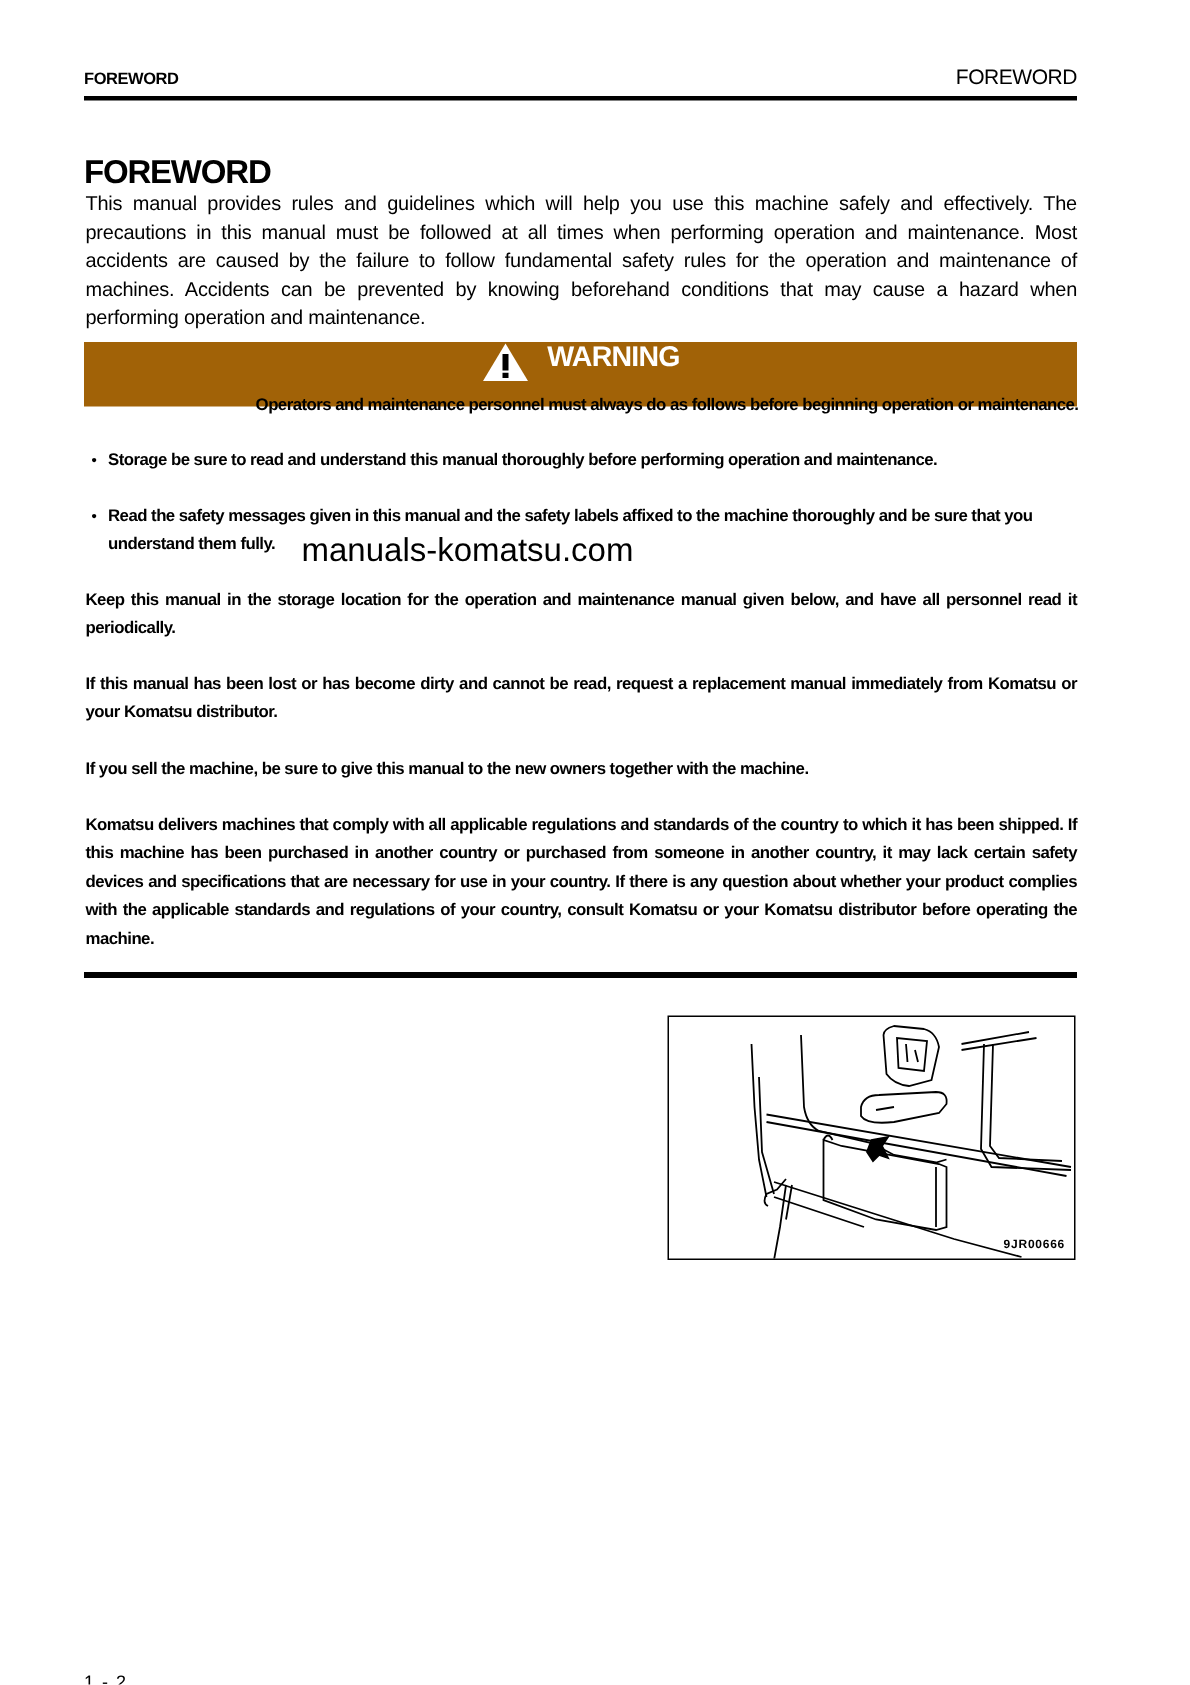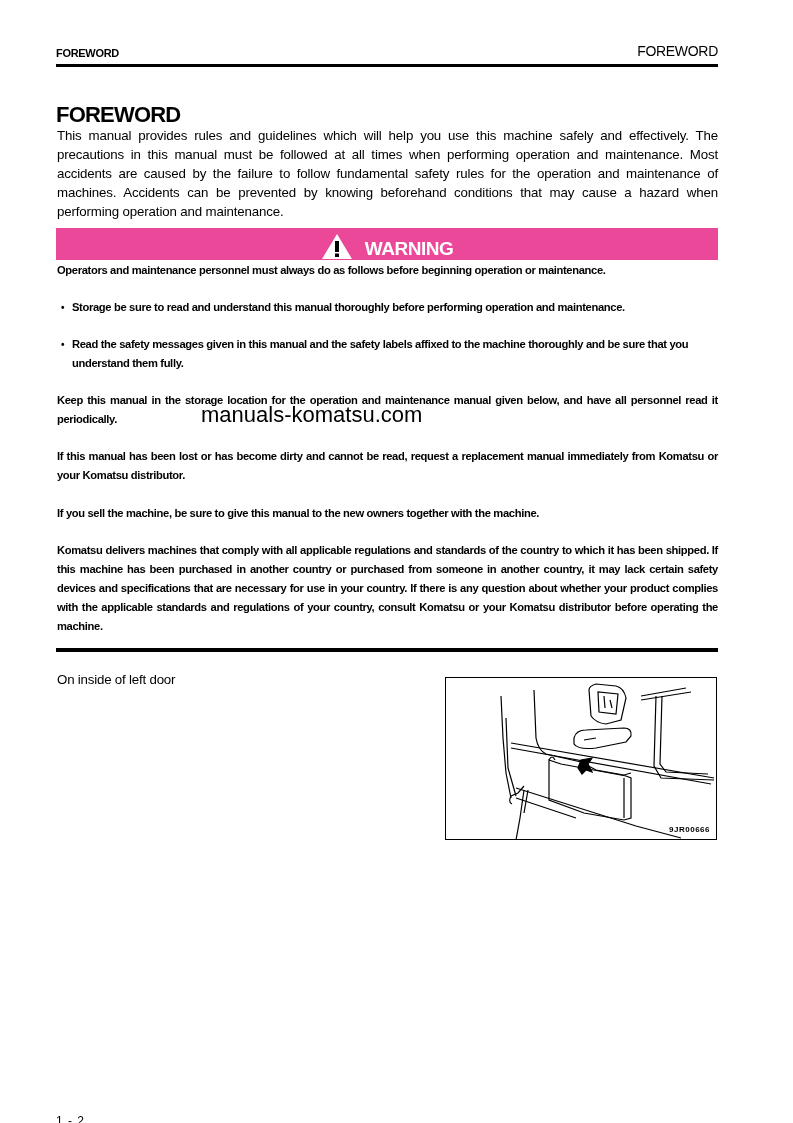--- a/index.html
+++ b/index.html
@@ -5,32 +5,32 @@
   html, body { margin: 0; padding: 0; background: #ffffff; }
   body { width: 793px; height: 1123px; position: relative; overflow: hidden;
          font-family: "Liberation Sans", sans-serif; color: #000; }
   .abs { position: absolute; }
   .hdr-left { left: 56px; top: 47px; font-size: 11px; font-weight: bold; letter-spacing: -0.3px; }
   .hdr-right { right: 75px; top: 43px; font-size: 14px; letter-spacing: -0.3px; }
   .hdr-rule { left: 56px; top: 64px; width: 662px; height: 3px; background: #000; }
   .title { left: 56px; top: 102px; font-size: 22px; font-weight: bold; letter-spacing: -0.8px; }
   .intro { left: 57px; top: 126px; width: 661px; font-size: 13.3px; line-height: 19px;
            text-align: justify; letter-spacing: -0.15px; }
-  .warn-bar { left: 56px; top: 228px; width: 662px; height: 32px; background: #ec4899;
-              display: flex; align-items: flex-end; justify-content: center; }
+  .warn-bar { left: 56px; top: 228px; width: 662px; height: 43px; background: #a16207;
+              display: flex; align-items: flex-start; justify-content: center; }
   .warn-bar svg { width: 32px; height: 27px; margin-right: 12px; }
   .warn-label { color: #fff; font-weight: bold; font-size: 19px; letter-spacing: -0.5px; }
   .small { font-size: 11.2px; line-height: 19px; letter-spacing: -0.35px; font-weight: bold; }
-  .warn-intro { left: 57px; top: 261px; width: 662px; }
+  .warn-intro { left: 57px; top: 261px; width: 662px; text-align: right; }
   .bullet { left: 61px; width: 657px; display: flex; }
   .bullet .dot { width: 11px; flex: none; font-size: 10px; }
   .bullet .txt { flex: 1; }
   .b1 { top: 298px; }
   .b2 { top: 335px; }
-  .watermark { left: 201px; top: 354px; font-size: 22px; letter-spacing: 0px; font-weight: normal; margin-top: 48px; }
+  .watermark { left: 201px; top: 354px; font-size: 22px; letter-spacing: 0px; font-weight: normal; }
   .para { left: 57px; width: 661px; text-align: justify; }
   .p1 { top: 391px; }
   .p2 { top: 447px; }
   .p3 { top: 504px; }
   .p4 { top: 541px; }
   .bottom-rule { left: 56px; top: 648px; width: 662px; height: 4px; background: #000; }
   .storage { left: 57px; top: 670px; font-size: 13.3px; line-height: 19px; letter-spacing: -0.2px; }
   .figure { left: 445px; top: 677px; width: 272px; height: 163px; border: 1px solid #000; box-sizing: border-box; }
   .fig-code { right: 6px; bottom: 5px; font-size: 8px; font-weight: bold; letter-spacing: 0.5px; }
   .page-num { left: 56px; top: 1086px; font-size: 12px; letter-spacing: 1px; margin-top: 28px; }
@@ -68,21 +68,20 @@
 <div class="abs watermark">manuals-komatsu.com</div>
 
 <div class="abs small para p1">Keep this manual in the storage location for the operation and maintenance manual given below, and have all personnel read it periodically.</div>
 <div class="abs small para p2">If this manual has been lost or has become dirty and cannot be read, request a replacement manual immediately from Komatsu or your Komatsu distributor.</div>
 <div class="abs small para p3">If you sell the machine, be sure to give this manual to the new owners together with the machine.</div>
 <div class="abs small para p4">Komatsu delivers machines that comply with all applicable regulations and standards of the country to which it has been shipped. If this machine has been purchased in another country or purchased from someone in another country, it may lack certain safety devices and specifications that are necessary for use in your country. If there is any question about whether your product complies with the applicable standards and regulations of your country, consult Komatsu or your Komatsu distributor before operating the machine.</div>
 
 <div class="abs bottom-rule"></div>
 
 <div class="abs storage">
-  <div>On inside of left door</div>
 </div>
 
 <div class="abs figure">
   <svg width="270" height="161" viewBox="0 0 270 161" fill="none" stroke="#000" stroke-width="1.2">
 
     <path d="M55,18 L57,60 L60,95 L65,120"></path>
     <path d="M60,40 L62,90 L70,118"></path>
 
     <path d="M88,12 L90,60 Q92,72 100,76 L135,84 L150,92 L178,97 L185,95"></path>
 

